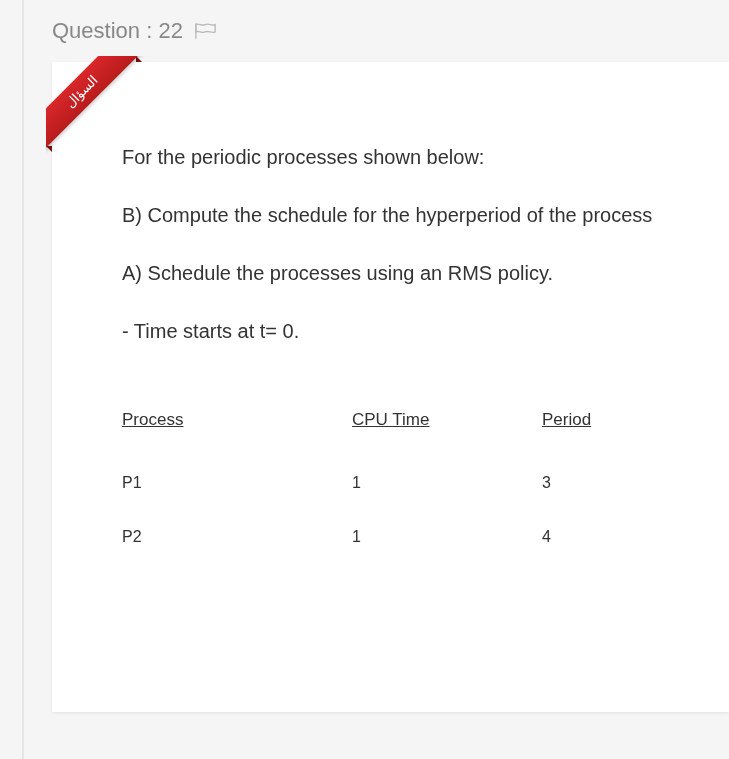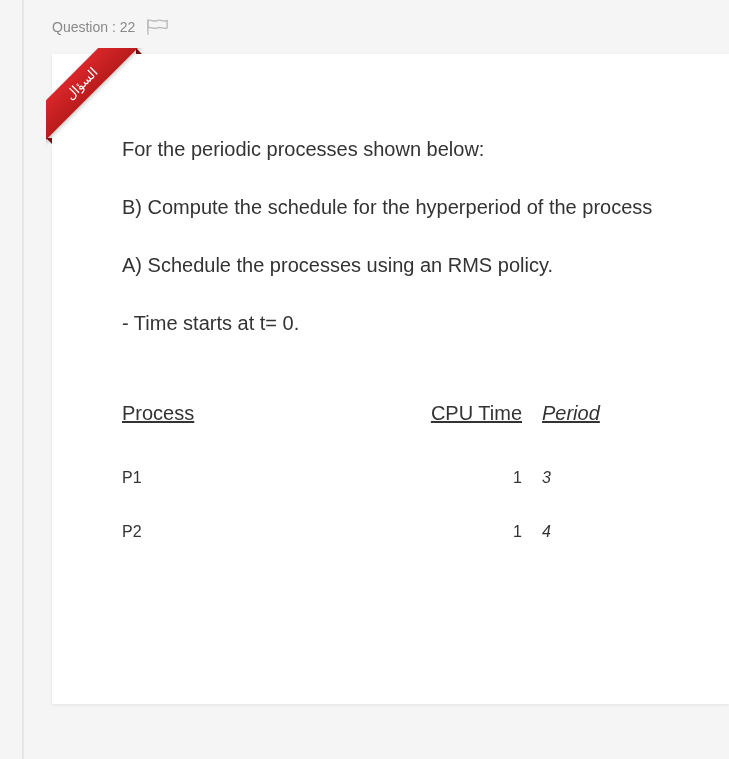--- a/index.html
+++ b/index.html
@@ -25,21 +25,21 @@
       top: 0;
       width: 2px;
       height: 759px;
       background: #e5e5e5;
     }
     .question-header {
       display: flex;
       align-items: center;
       padding: 18px 0 18px 30px;
       color: #888;
-      font-size: 14px;
+      font-size: 22px;
       font-weight: 400;
     }
     .flag-icon {
       display: inline-block;
       margin-left: 12px;
       color: #bbb;
       font-size: 18px;
     }
     .flag-icon svg {
       width: 22px;
@@ -107,39 +107,38 @@
       margin-top: 50px;
       width: 560px;
     }
     .table-row {
       display: flex;
       padding: 14px 0;
     }
     .table-header .col {
       text-decoration: underline;
       color: #333;
-      font-size: 20px;
+      font-size: 17px;
     }
     .table-data .col {
       color: #333;
       font-size: 16px;
     }
     .col-process {
       flex: 0 0 200px;
     }
     .col-cpu {
       flex: 0 0 200px;
-      text-align: right;
+      text-align: left;
       padding-left: 30px;
     }
     .col-period {
       flex: 0 0 160px;
       text-align: left;
       padding-left: 20px;
-      font-style: italic;
     }
     .table-data {
       margin-top: 12px;
     }
     .table-data .table-row {
       padding: 18px 0;
     }
   </style>
 </head>
 <body>

